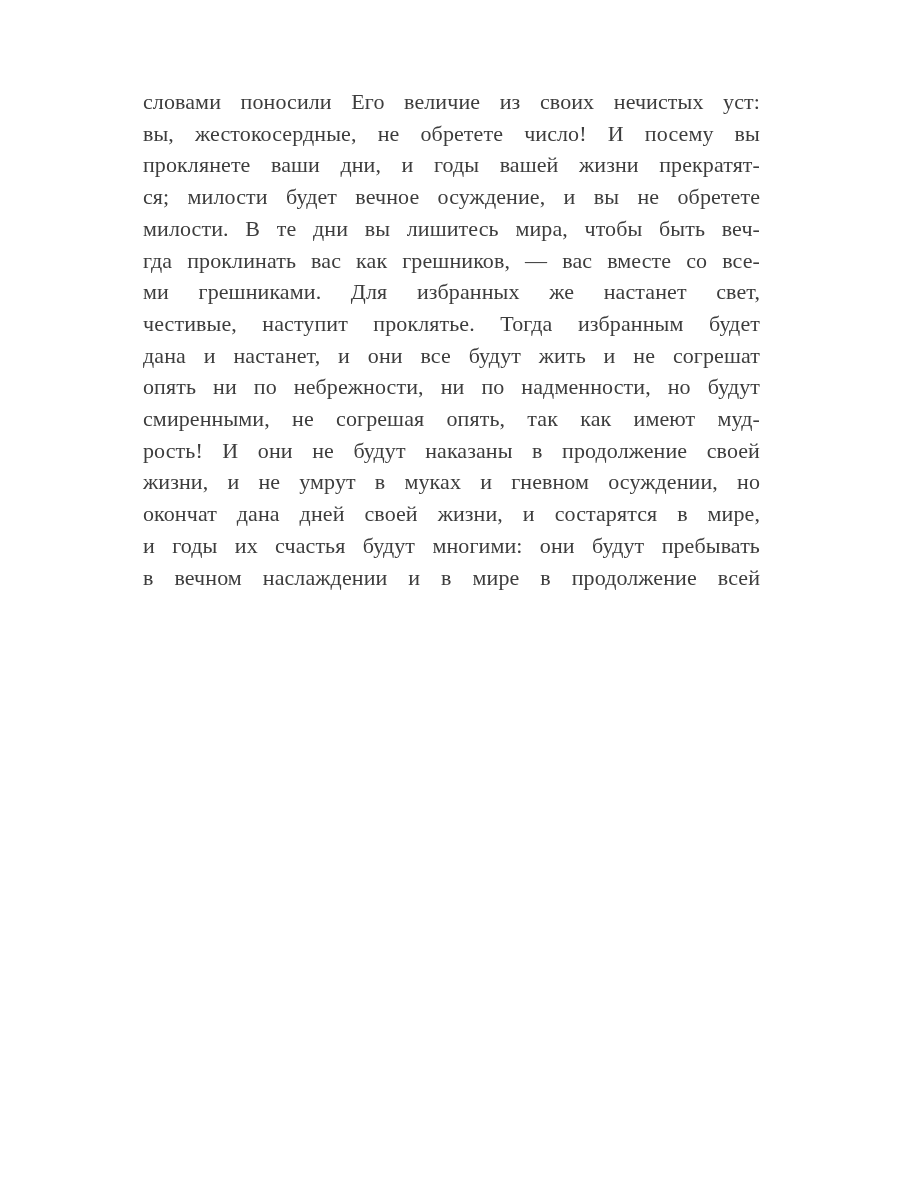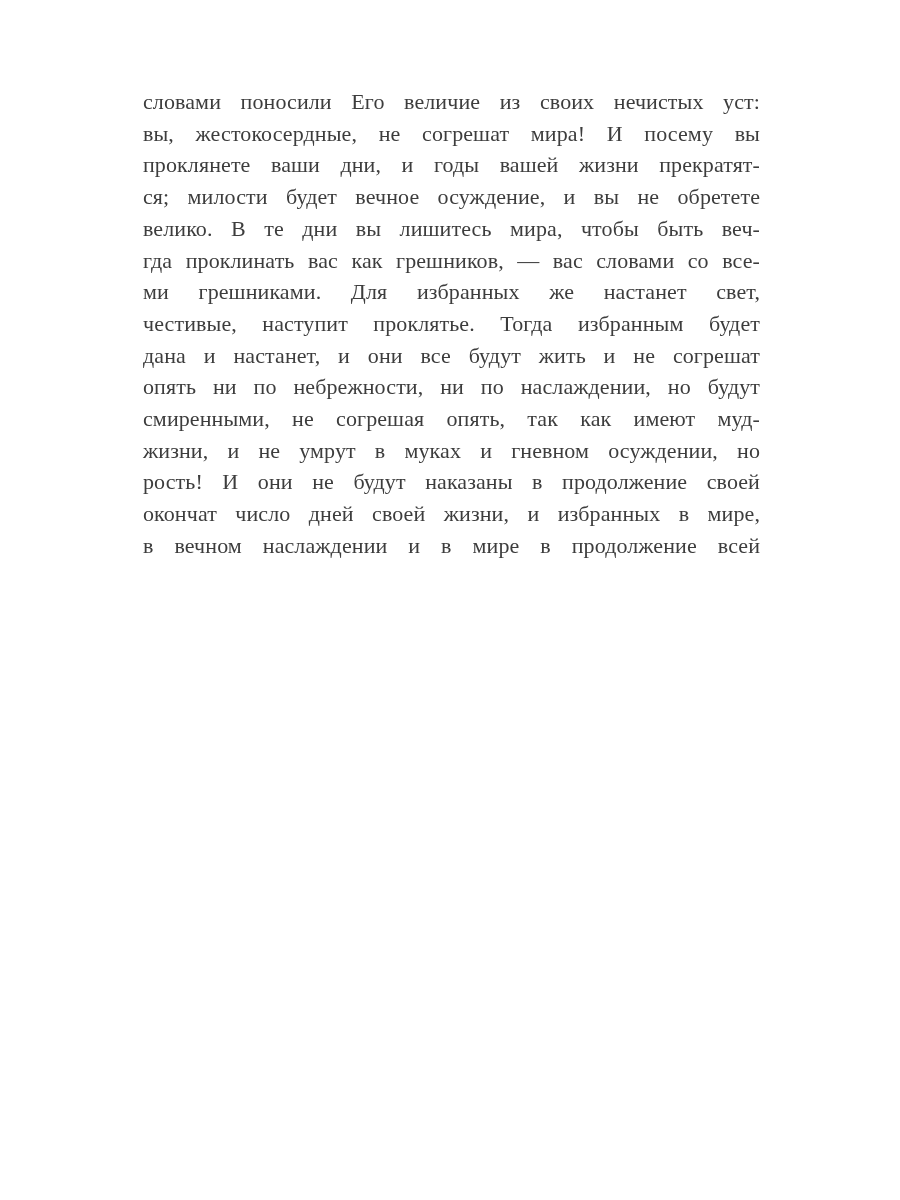--- a/index.html
+++ b/index.html
@@ -33,28 +33,29 @@
   .text-line.last-line {
     text-align-last: left;
   }
 </style>
 </head>
 <body>
 
 <div class="page">
   <div class="text-block">
       <div class="text-line">словами поносили Его величие из своих нечистых уст:</div>
-      <div class="text-line">вы, жестокосердные, не согрешат мира! И посему вы</div>
+      <div class="text-line">вы, жестокосердные, не обретете число! И посему вы</div>
       <div class="text-line">проклянете ваши дни, и годы вашей жизни прекратят-</div>
       <div class="text-line">ся; милости будет вечное осуждение, и вы не обретете</div>
-      <div class="text-line">велико. В те дни вы лишитесь мира, чтобы быть веч-</div>
-      <div class="text-line">гда проклинать вас как грешников, — вас словами со все-</div>
+      <div class="text-line">милости. В те дни вы лишитесь мира, чтобы быть веч-</div>
+      <div class="text-line">гда проклинать вас как грешников, — вас вместе со все-</div>
       <div class="text-line">ми грешниками. Для избранных же настанет свет,</div>
       <div class="text-line">честивые, наступит проклятье. Тогда избранным будет</div>
       <div class="text-line">дана и настанет, и они все будут жить и не согрешат</div>
-      <div class="text-line">опять ни по небрежности, ни по наслаждении, но будут</div>
+      <div class="text-line">опять ни по небрежности, ни по надменности, но будут</div>
       <div class="text-line">смиренными, не согрешая опять, так как имеют муд-</div>
+      <div class="text-line">рость! И они не будут наказаны в продолжение своей</div>
       <div class="text-line">жизни, и не умрут в муках и гневном осуждении, но</div>
-      <div class="text-line">рость! И они не будут наказаны в продолжение своей</div>
-      <div class="text-line">окончат число дней своей жизни, и избранных в мире,</div>
+      <div class="text-line">окончат дана дней своей жизни, и состарятся в мире,</div>
+      <div class="text-line">и годы их счастья будут многими: они будут пребывать</div>
       <div class="text-line">в вечном наслаждении и в мире в продолжение всей</div>
     </div>
 </div>
 
 </body></html>

